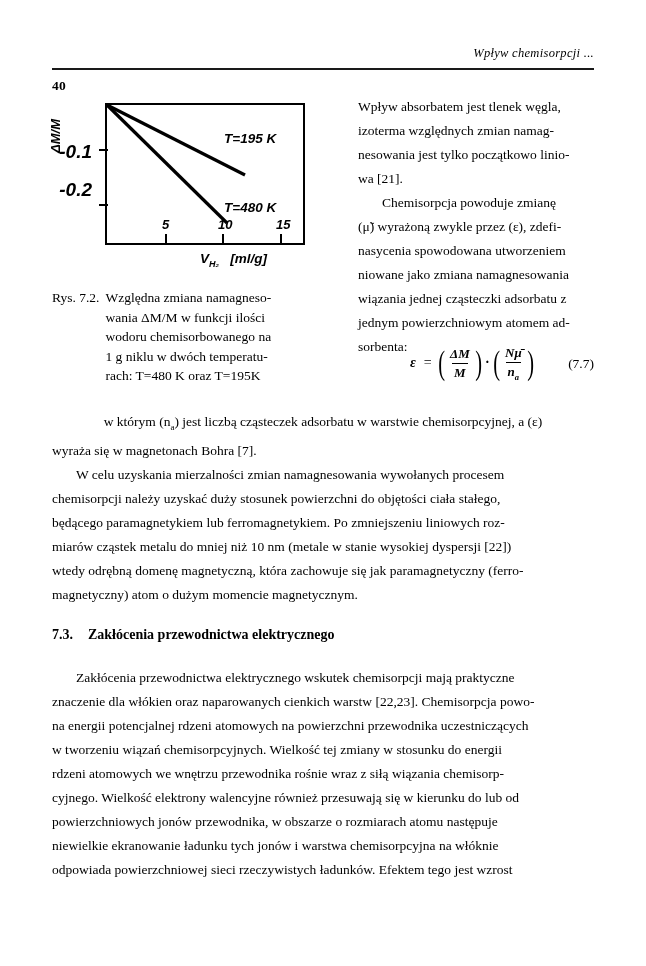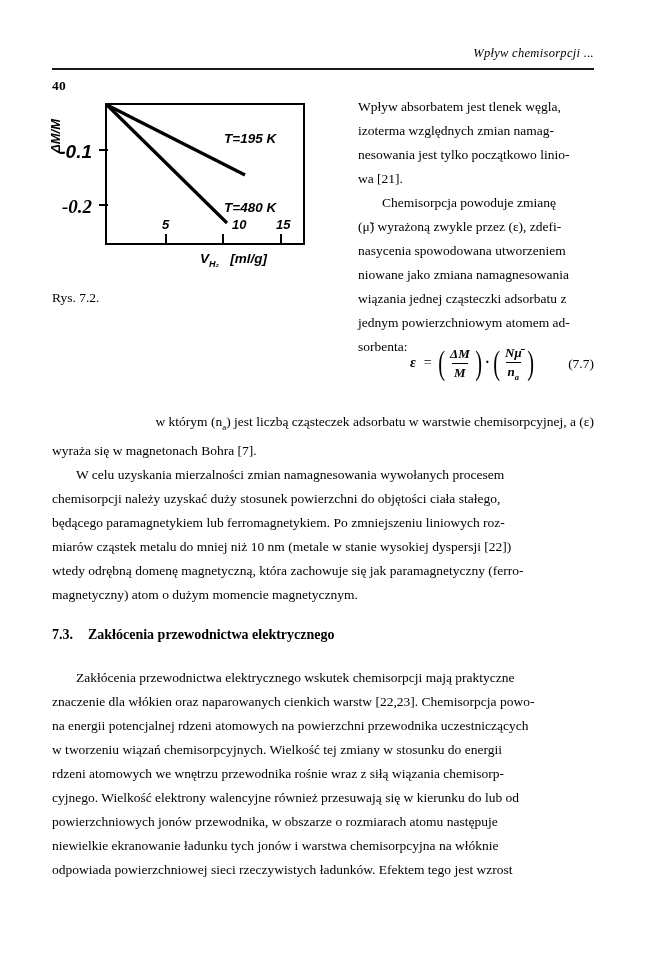--- a/index.html
+++ b/index.html
@@ -264,21 +264,21 @@
   }
   #body-text p {
     margin: 0;
   }
   .bt-line {
     display: block;
     white-space: nowrap;
   }
   .bt-line.just {
     display: flex;
-    justify-content: flex-end;
+    justify-content: center;
   }
   .bt-line.just > span {
     white-space: pre;
   }
   sub.nsub {
     font-size: 9px;
   }
 
   
   #section-heading {
@@ -316,52 +316,59 @@
   <div id="header-rule"></div>
 
   <div id="figure-block">
     <div id="plot-area">
 
       <div id="y-axis-title">ΔM/M</div>
 
       <div class="ytick-label" style="left:6px; top:46px;">-0.1</div>
       <div class="ytick-mark" style="left:47px; top:54px;"></div>
 
-      <div class="ytick-label" style="left:6px; top:101px;font-family:Liberation Serif, serif;">-0.2</div>
+      <div class="ytick-label" style="left:6px; top:84px;">-0.2</div>
       <div class="ytick-mark" style="left:47px; top:109px;"></div>
 
       <div id="plot-frame"></div>
 
       <svg id="plot-svg" viewBox="0 0 200 142" preserveAspectRatio="none">
 
         <line x1="2" y1="2" x2="140" y2="72" stroke="#000" stroke-width="3.2" stroke-linecap="butt"></line>
 
         <line x1="2" y1="2" x2="122" y2="120" stroke="#000" stroke-width="3.2" stroke-linecap="butt"></line>
       </svg>
 
       <div class="series-label" style="left:172px; top:36px;">T=195 K</div>
       <div class="series-label" style="left:172px; top:85px;margin-top:20px;">T=480 K</div>
 
       <div class="xtick-label" style="left:110px; top:122px;">5</div>
       <div class="xtick-mark" style="left:113px; top:139px;"></div>
 
-      <div class="xtick-label" style="left:180px; top:122px;text-align:center;">10</div>
+      <div class="xtick-label" style="left:166px; top:122px;text-align:center;">10</div>
       <div class="xtick-mark" style="left:170px; top:139px;"></div>
 
       <div class="xtick-label" style="left:224px; top:122px;">15</div>
       <div class="xtick-mark" style="left:228px; top:139px;"></div>
 
       <div id="x-axis-title">
         <span>V</span><sub>H₂</sub>&nbsp;&nbsp;&nbsp;<span>[ml/g]</span>
       </div>
     </div>
   </div>
 
   <div id="figure-caption">
     <span id="caption-label">Rys. 7.2.</span>
+    <span id="caption-text">
+      <span class="cap-line">Względna zmiana namagneso-</span>
+      <span class="cap-line">wania ΔM/M w funkcji ilości</span>
+      <span class="cap-line">wodoru chemisorbowanego na</span>
+      <span class="cap-line">1 g niklu w dwóch temperatu-</span>
+      <span class="cap-line">rach: T=480 K oraz T=195K</span>
+    </span>
   </div>
 
   <div id="right-column">
     <p>
       <span class="rc-line">Wpływ absorbatem jest tlenek węgla,</span>
       <span class="rc-line">izoterma względnych zmian namag-</span>
       <span class="rc-line">nesowania jest tylko początkowo linio-</span>
       <span class="rc-line">wa [21].</span>
     </p>
     <p>

